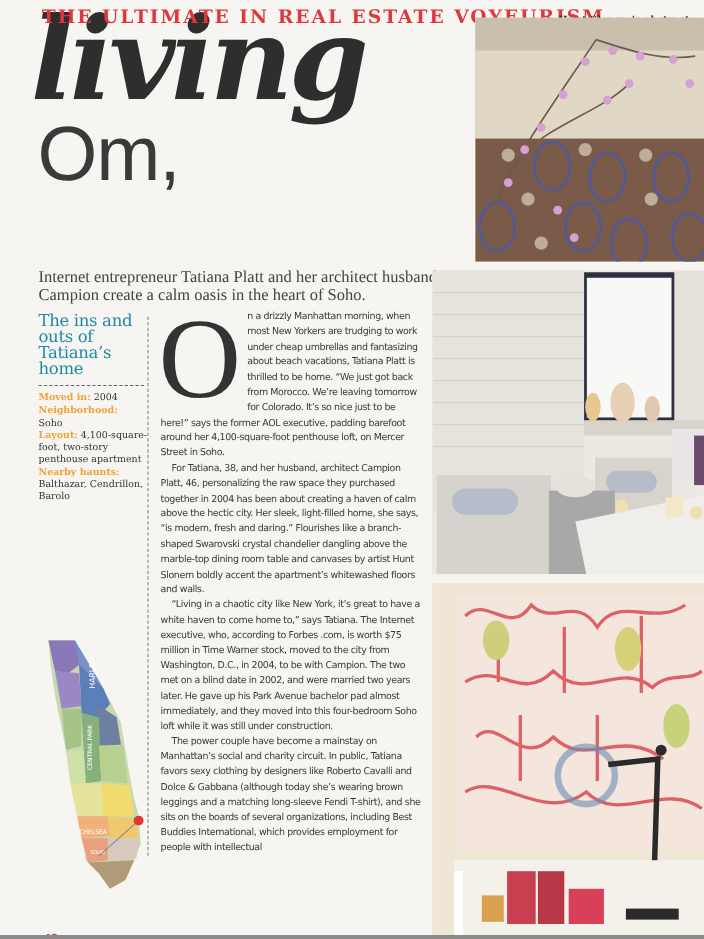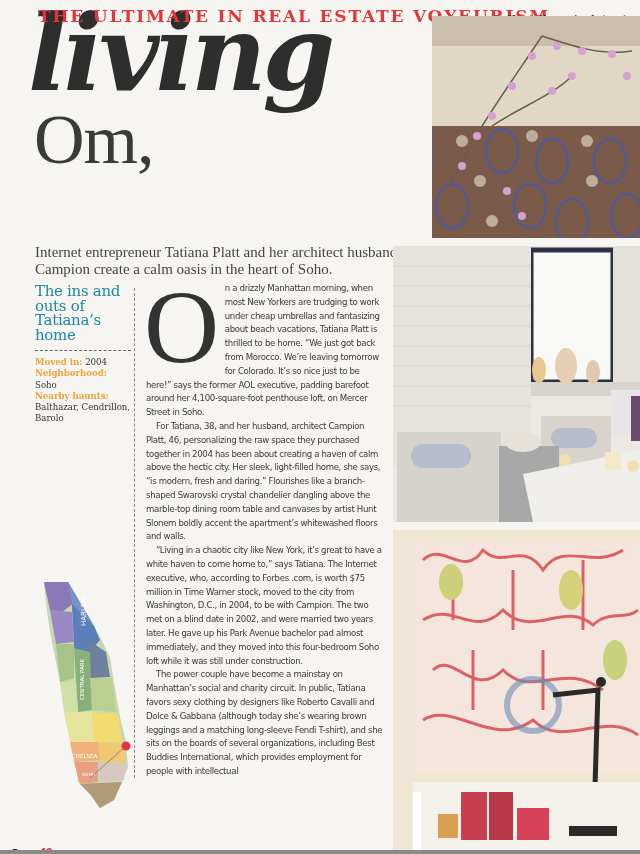--- a/index.html
+++ b/index.html
@@ -24,21 +24,21 @@
       letter-spacing: -4px;
     }
     .caption-top {
       left: 505px; top: 14px; width: 122px;
       text-align: right;
       font-family: "DejaVu Serif", serif; font-weight: bold;
       font-size: 9px; line-height: 11.4px; color: #333;
     }
     .headline {
       left: 34px; top: 108px;
-      font-family: Liberation Serif, serif;
+      font-family: Liberation Sans, sans-serif;
       font-size: 70px; line-height: 64px; color: #3a3a3a;
       letter-spacing: -1px;
     }
     .dek {
       left: 35px; top: 244px; width: 370px;
       font-family: "Liberation Serif", serif;
       font-size: 15px; line-height: 17px; color: #444;
     }
 
     
@@ -105,20 +105,21 @@
 </div>
 
 <div class="abs dek">Internet entrepreneur Tatiana Platt and her architect husband Campion create a calm oasis in the heart of Soho.</div>
 
 <div class="abs sidebar">
   <div class="sb-title">The ins and outs of Tatiana’s home</div>
   <div class="sb-rule"></div>
   <div class="sb-facts">
     <div><span class="sb-label">Moved in:</span> <span>2004</span></div>
     <div><span class="sb-label">Neighborhood:</span><br><span>Soho</span></div>
+    <div><span class="sb-label">Layout:</span> <span>4,100-square-foot, two-story penthouse apartment</span></div>
     <div><span class="sb-label">Nearby haunts:</span><br><span>Balthazar, Cendrillon, Barolo</span></div>
   </div>
 </div>
 <div class="abs vrule"></div>
 
 <div class="abs map">
   <svg width="120" height="240" viewBox="0 0 120 240">
     <path d="M16,0 L40,0 L58,30 L72,55 L82,75 L86,100 L92,135 L98,160 L100,185 L94,200 L86,218 L72,226 L62,212 L50,200 L46,170 L38,140 L34,110 L28,80 L22,50 L18,22 Z" fill="#c8d8b0"></path>
     <path d="M16,0 L40,0 L50,18 L34,30 L22,28 Z" fill="#8b78b8"></path>
     <path d="M40,0 L58,30 L66,44 L46,50 L44,22 Z" fill="#7a90c8"></path>

